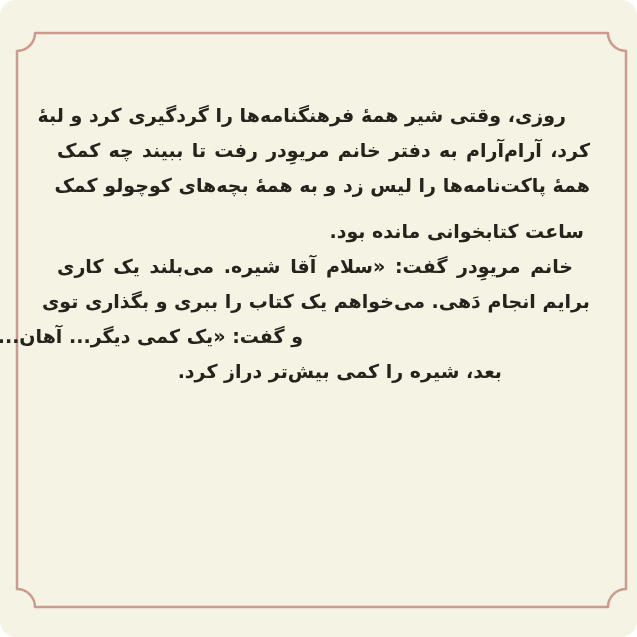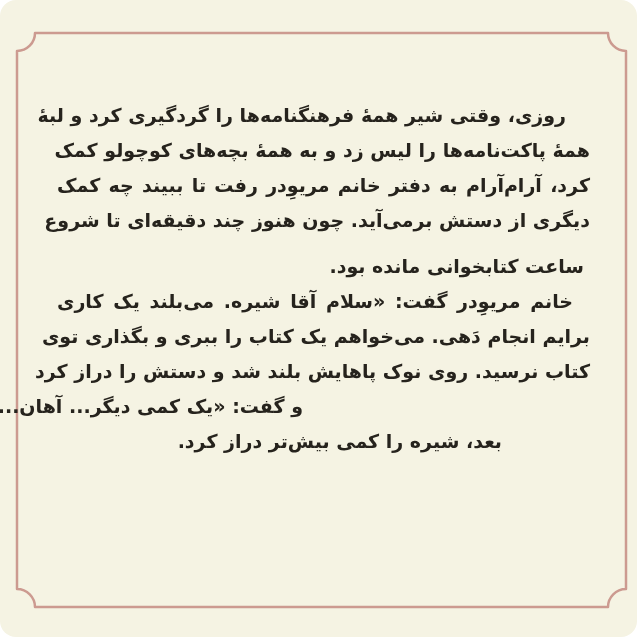--- a/index.html
+++ b/index.html
@@ -57,24 +57,22 @@
 <body>
 
 <div class="page">
 
   <svg class="frame-svg" viewBox="0 0 637 637" aria-hidden="true">
     <path d="M 35 33 H 608 A 18 18 0 0 0 626 51 V 589 A 18 18 0 0 0 608 607 H 35 A 18 18 0 0 0 17 589 V 51 A 18 18 0 0 0 35 33 Z" fill="none" stroke="#cc9a90" stroke-width="2.5" stroke-linejoin="round"></path>
   </svg>
 
   <div class="text-block" lang="fa" dir="rtl">
     <div class="line justify indent-lg">روزی، وقتی شیر همهٔ فرهنگنامه‌ها را گردگیری کرد و لبهٔ</div>
+    <div class="line justify">کرد، آرام‌آرام به دفتر خانم مریوِدر رفت تا ببیند چه کمک</div>
     <div class="line justify">همهٔ پاکت‌نامه‌ها را لیس زد و به همهٔ بچه‌های کوچولو کمک</div>
-    <div class="line justify">کرد، آرام‌آرام به دفتر خانم مریوِدر رفت تا ببیند چه کمک</div>
-    <div class="line justify">دیگری از دستش برمی‌آید. چون هنوز چند دقیقه‌ای تا شروع</div>
     <div class="line indent-sm">ساعت کتابخوانی مانده بود.</div>
     <div class="line justify indent-md">خانم مریوِدر گفت: «سلام آقا شیره. می‌بلند یک کاری</div>
     <div class="line justify">برایم انجام دَهی. می‌خواهم یک کتاب را ببری و بگذاری توی</div>
-    <div class="line justify">کتاب نرسید. روی نوک پاهایش بلند شد و دستش را دراز کرد</div>
     <div class="line pos-dialog">و گفت: «یک کمی دیگر... آهان...»</div>
     <div class="line pos-final">بعد، شیره را کمی بیش‌تر دراز کرد.</div>
   </div>
 
 </div>
 
 </body></html>

